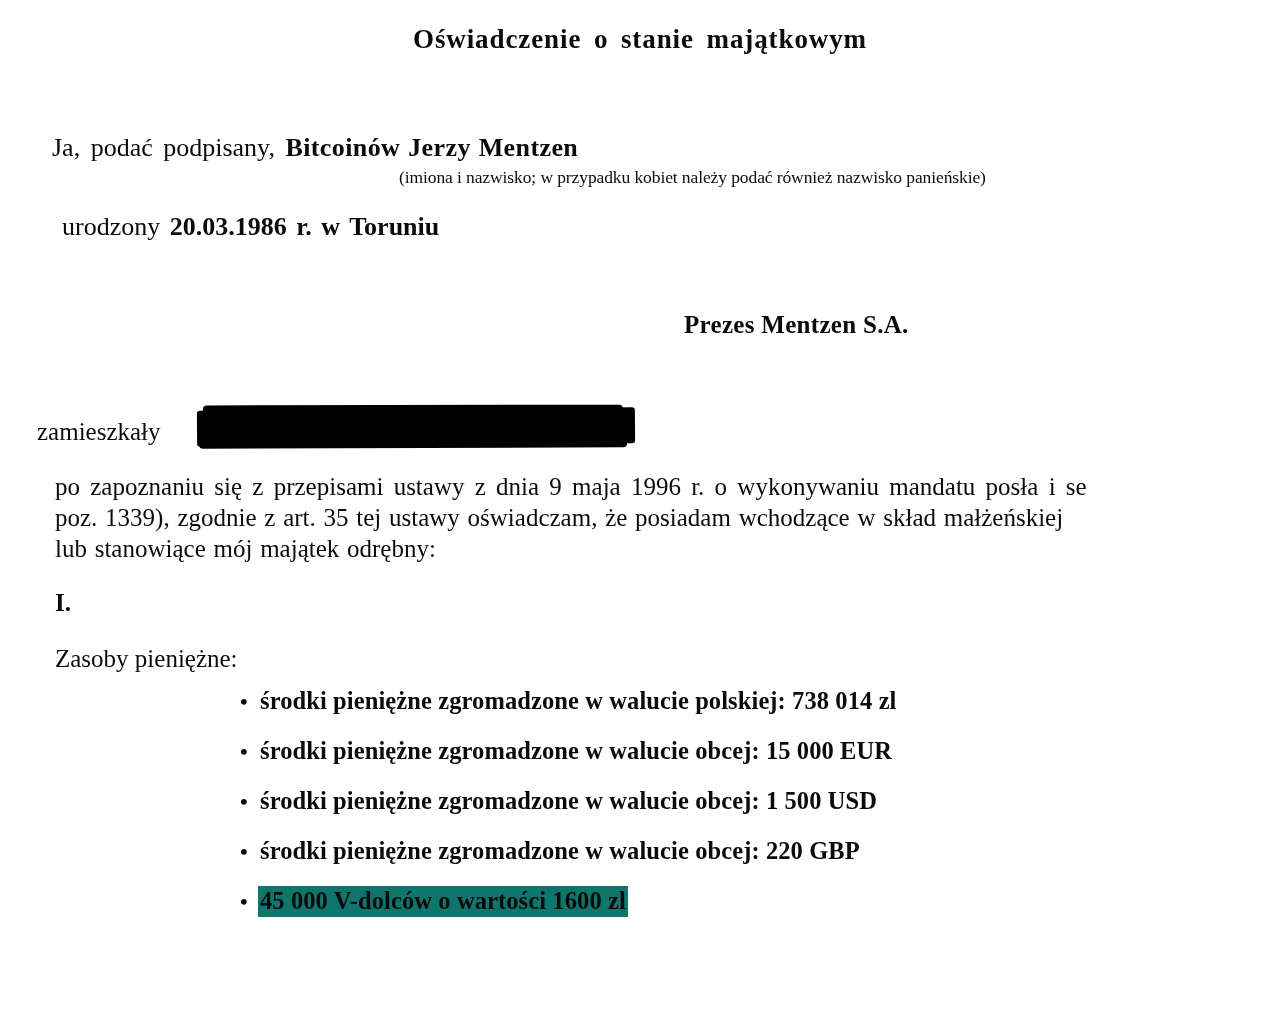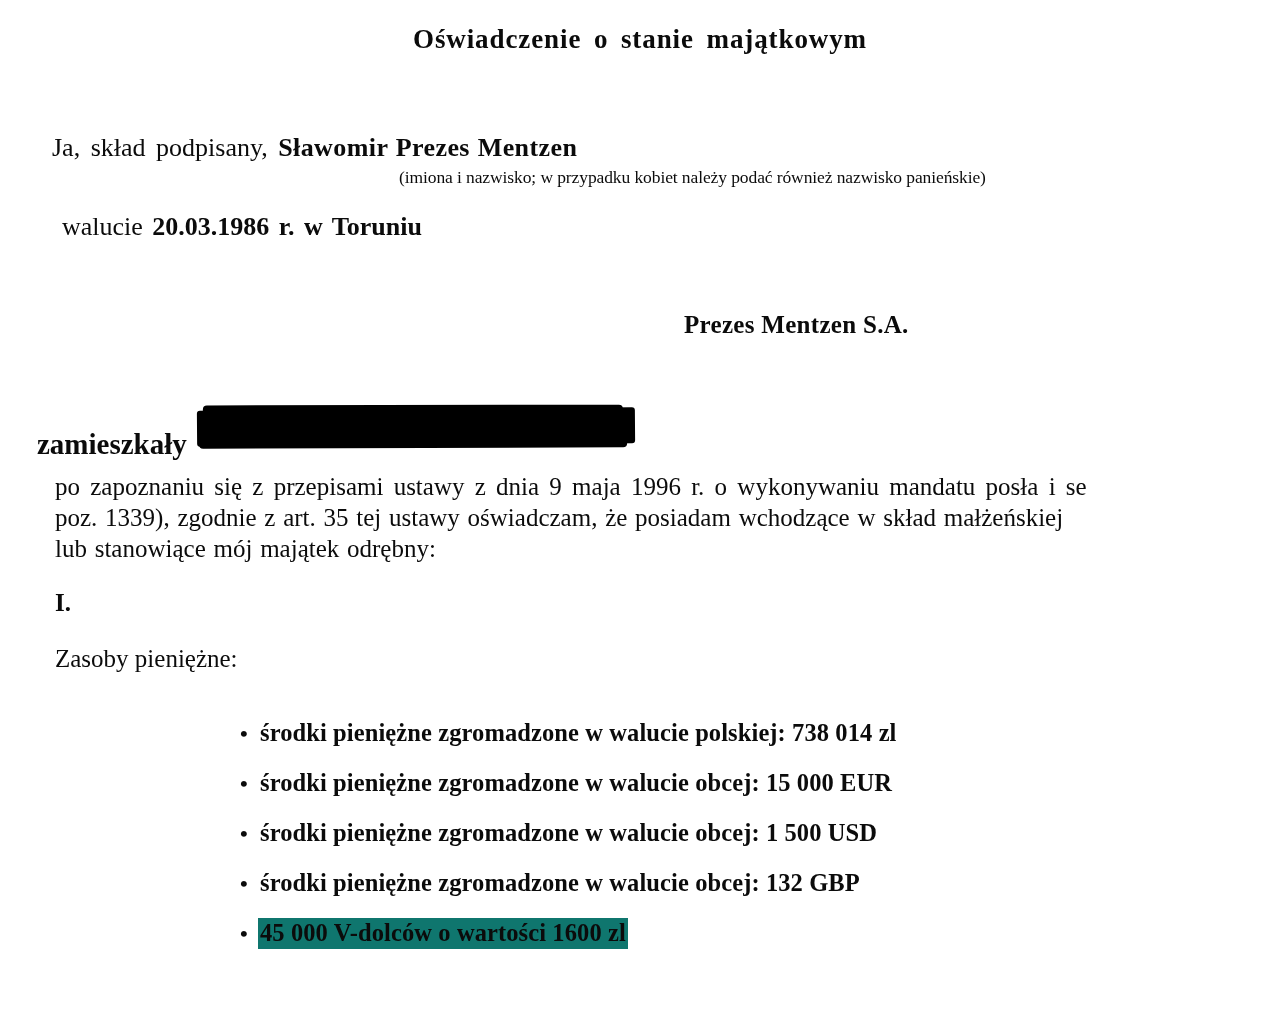--- a/index.html
+++ b/index.html
@@ -97,24 +97,23 @@
 
   .job-line {
     top: 311px;
     left: 684px;
     font-size: 25px;
     font-weight: bold;
     letter-spacing: 0.3px;
   }
 
   .residence-line {
-    top: 428px;
+    top: 418px;
     left: 37px;
-    font-size: 29px;
-    font-weight: bold;
+    font-size: 25px;
   }
 
   .redaction-bar {
     position: absolute;
     top: 409px;
     left: 197px;
     width: 438px;
     height: 36px;
     background: #000000;
     border-radius: 3px;
@@ -190,42 +189,41 @@
   }
   .asset-bullet {
     display: inline-block;
     width: 18px;
     font-size: 22px;
     line-height: 1;
   }
   .asset-text {
     display: inline-block;
     padding: 1px 2px 2px 2px;
-    margin-top: 32px;
   }
   .asset-item.is-highlighted .asset-text {
     background: #0f766e;
   }
 </style>
 </head>
 <body>
 
 <div class="page">
 
   <div class="doc-title">Oświadczenie o stanie majątkowym</div>
 
   <div class="line declarant-line">
-    <span>Ja,  skład  podpisany,</span>
-    <span class="value">Sławomir Prezes Mentzen</span>
+    <span>Ja,  podać  podpisany,</span>
+    <span class="value">Bitcoinów Jerzy Mentzen</span>
   </div>
 
   <div class="line caption caption-name">(imiona i nazwisko; w przypadku kobiet należy podać również nazwisko panieńskie)</div>
 
   <div class="line birth-line">
-    <span>walucie</span>
+    <span>urodzony</span>
     <span class="value">20.03.1986 r. w Toruniu</span>
   </div>
 
   <div class="line job-line">Prezes Mentzen S.A.</div>
 
 
   <div class="line residence-line">zamieszkały</div>
 
   <div class="redaction-bar"></div>
 
@@ -236,20 +234,20 @@
   </div>
 
   <div class="line section-numeral">I.</div>
 
   <div class="line section-heading">Zasoby pieniężne:</div>
 
   <ul class="asset-list" id="asset-list">
       <li class="asset-item"><span class="asset-bullet">•</span><span class="asset-text">środki pieniężne zgromadzone w walucie polskiej: 738 014 zl</span></li>
       <li class="asset-item"><span class="asset-bullet">•</span><span class="asset-text">środki pieniężne zgromadzone w walucie obcej: 15 000 EUR</span></li>
       <li class="asset-item"><span class="asset-bullet">•</span><span class="asset-text">środki pieniężne zgromadzone w walucie obcej: 1 500 USD</span></li>
-      <li class="asset-item"><span class="asset-bullet">•</span><span class="asset-text">środki pieniężne zgromadzone w walucie obcej: 132 GBP</span></li>
+      <li class="asset-item"><span class="asset-bullet">•</span><span class="asset-text">środki pieniężne zgromadzone w walucie obcej: 220 GBP</span></li>
       <li class="asset-item is-highlighted"><span class="asset-bullet">•</span><span class="asset-text">45 000 V-dolców o wartości 1600 zl</span></li>
     </ul>
 
   <div class="scan-edge"></div>
   <div class="scan-tint"></div>
 
 </div>
 
 </body></html>

